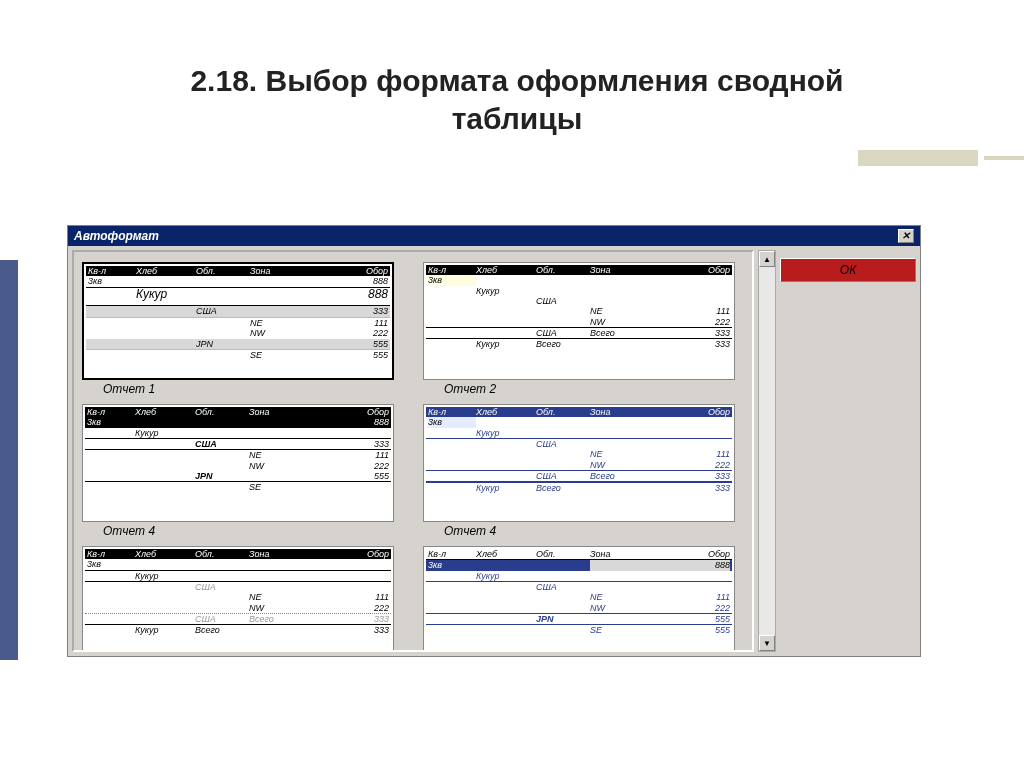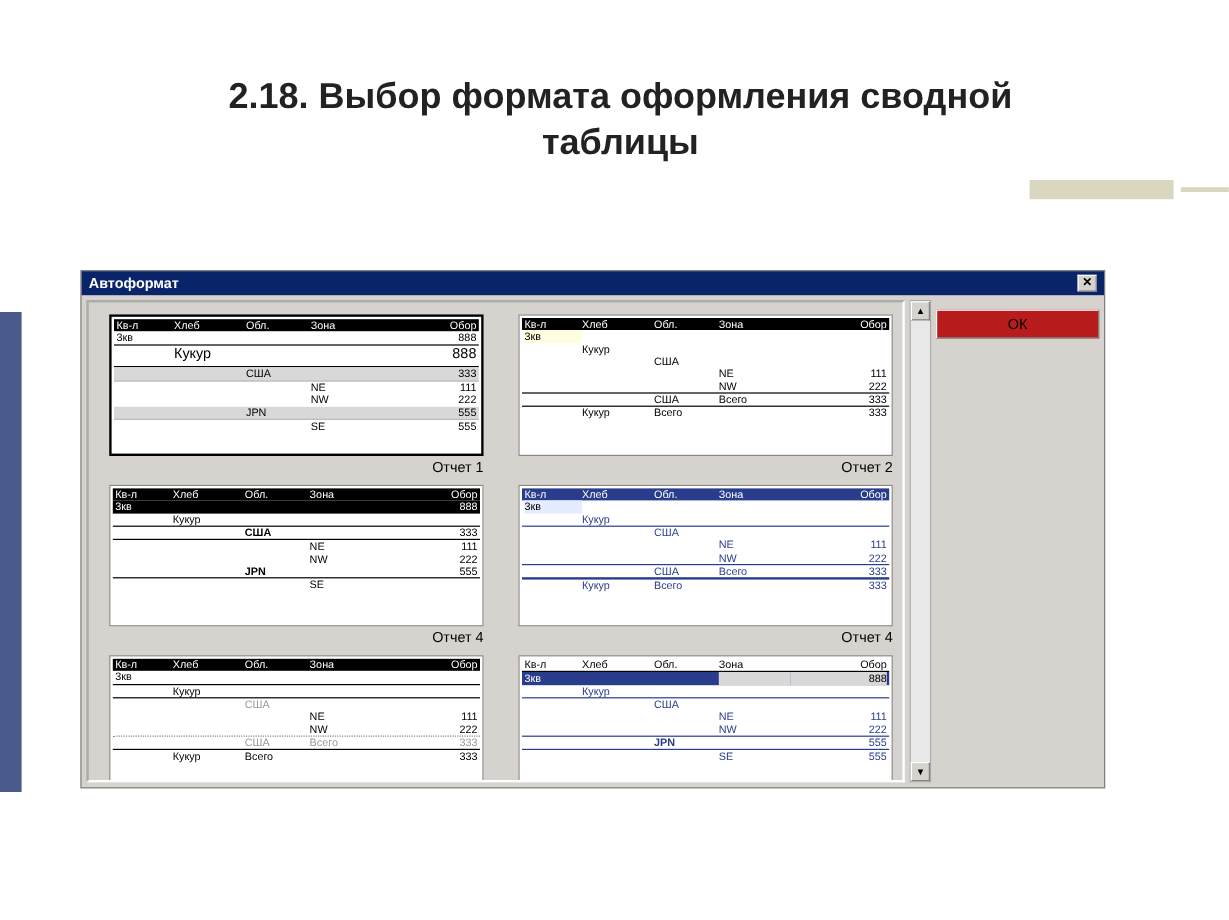--- a/index.html
+++ b/index.html
@@ -41,20 +41,21 @@
   .dialog {
     position: absolute;
     left: 67px;
     top: 225px;
     width: 854px;
     height: 432px;
     background: #d6d3ce;
     border: 1px solid #808080;
     font-family: Tahoma, Arial, sans-serif;
     font-size: 11px;
+    font-style: italic;
   }
   .dialog-header {
     background: #0a246a;
     color: #fff;
     padding: 3px 6px;
     display: flex;
     justify-content: space-between;
     align-items: center;
     height: 20px;
   }
@@ -125,33 +126,33 @@
     align-items: center;
     justify-content: center;
   }
 
   .grid {
     display: grid;
     grid-template-columns: 1fr 1fr;
     grid-template-rows: repeat(3, auto);
     gap: 8px 20px;
   }
-  .cell { display: flex; flex-direction: column; align-items: flex-end; }
+  .cell { display: flex; flex-direction: column; align-items: flex-start; }
   .preview {
     width: 312px;
     height: 118px;
     background: #fff;
     border: 1px solid #888;
     padding: 2px;
     font-size: 10px;
     line-height: 1.15;
     position: relative;
   }
   .preview.selected { border: 2px solid #000; }
-  .caption { font-size: 12px; margin-top: 2px; }
+  .caption { font-size: 12px; margin-top: 2px; margin-left: 21px; }
 
   
   .hdr {
     display: grid;
     grid-template-columns: 48px 60px 54px 60px 1fr;
     background: #000;
     color: #fff;
     font-size: 9px;
     padding: 0 2px;
   }

